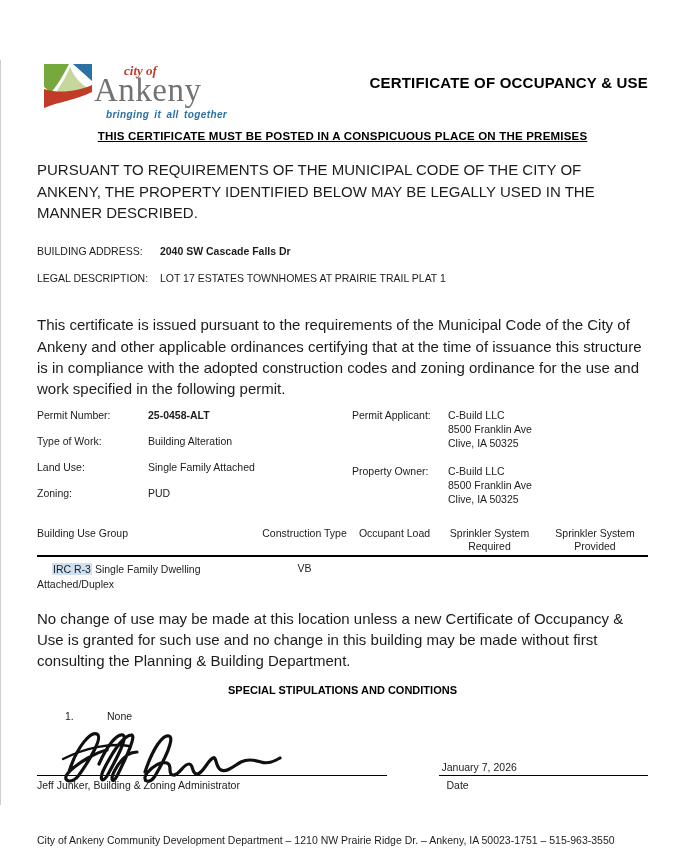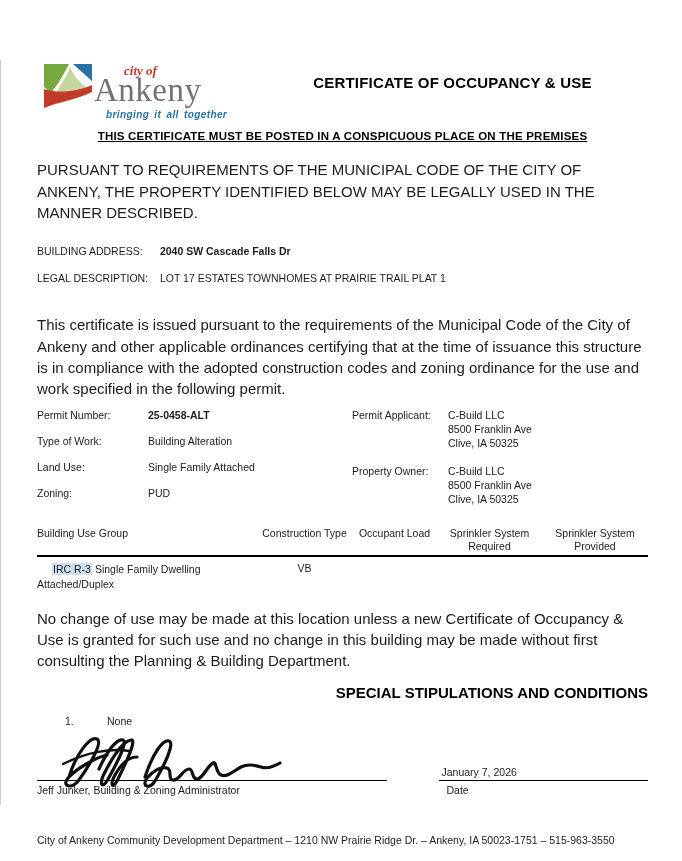--- a/index.html
+++ b/index.html
@@ -13,21 +13,21 @@
   .header{display:flex;align-items:flex-start}
   .logo{display:flex;align-items:flex-start;margin-left:7px}
   .logo-mark{flex:0 0 auto}
   .logo-text{display:flex;flex-direction:column;margin-left:2px}
   .city-of{font-family:"Liberation Serif",serif;font-style:italic;font-weight:bold;
            font-size:13px;line-height:1;margin-left:30px}
   .city-name{font-family:"Liberation Serif",serif;font-size:33px;line-height:.95;
              margin-top:-2px;letter-spacing:.5px}
   .tagline{font-style:italic;font-weight:bold;font-size:10px;margin-top:3px;margin-left:12px;
            letter-spacing:.4px;word-spacing:2px}
-  .doc-title{flex:1;text-align:left;padding-left:86px;margin-top:10px;
+  .doc-title{flex:1;text-align:right;padding-left:86px;margin-top:10px;
              font-weight:bold;font-size:15px;color:#000;letter-spacing:.2px}
 
   .posted{margin-top:10px;text-align:center;font-weight:bold;font-size:11.5px;
           text-decoration:underline;letter-spacing:.2px;color:#000}
 
   .body-text{font-size:15px;line-height:1.42}
   .pursuant{margin-top:17px}
   .cert-text{margin-top:30px}
 
   .addr-row{margin-top:22px;font-size:10.5px}
@@ -52,21 +52,21 @@
   .t-head{display:flex;align-items:flex-start;border-bottom:2px solid #000;padding-bottom:3px}
   .t-cell{text-align:center;line-height:1.2}
   .c1{width:220px;text-align:left}
   .c2{width:95px}.c3{width:85px}.c4{width:105px}.c5{width:106px}
   .t-row{display:flex;padding-top:5px}
   .t-row .c1{line-height:1.35}
   .hl{padding:0 1px}
   .use-rest{margin-left:3px}
 
   .no-change{margin-top:17px}
-  .stip-heading{margin-top:12px;text-align:right;font-weight:bold;font-size:15px;color:#000}
+  .stip-heading{margin-top:12px;text-align:center;font-weight:bold;font-size:11px;color:#000}
   .stip-item{margin-top:14px;padding-left:28px;font-size:10.5px;display:flex}
   .stip-num{width:42px}
 
   
   .sign-area{display:flex;align-items:flex-end;margin-top:6px}
   .sig-col{width:352px}
   .sig-svg{display:block;margin:0 0 -11px 16px}
   .sig-line{border-bottom:1.5px solid #000}
   .sig-name{font-size:10.5px;margin-top:3px}
   .date-col{margin-left:52px;width:211px}

